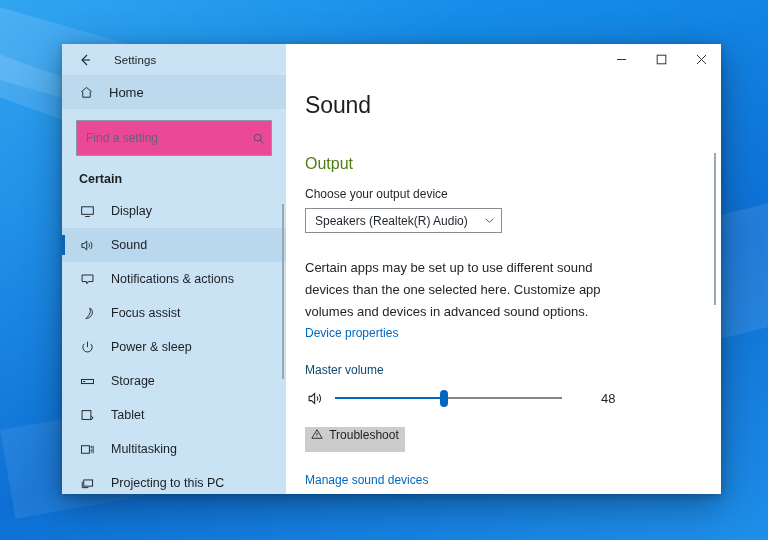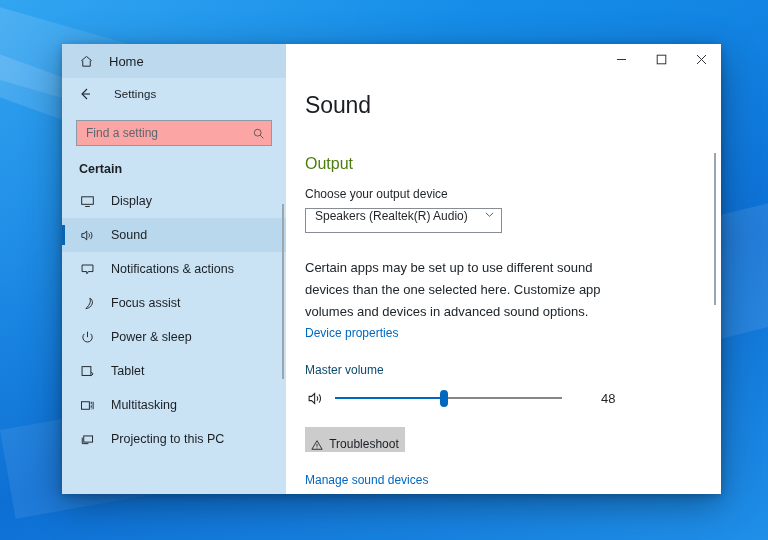--- a/index.html
+++ b/index.html
@@ -77,22 +77,22 @@
     background: #bcd9ee;
     display: flex;
     align-items: center;
     padding-left: 16px;
     gap: 14px;
   }
   #home-row .nav-label { font-size: 13px; color: #1b1f23; }
 
   .search-wrap { padding: 11px 14px 0 14px; }
   #search-box {
-    height: 26px;
-    background: #fca5a5;
+    height: 36px;
+    background: #ec4899;
     border: 1px solid #8a9aa6;
     display: flex;
     align-items: center;
     padding: 0 6px 0 9px;
   }
   #search-input {
     flex: 1;
     border: none;
     outline: none;
     font-family: "Liberation Sans", sans-serif;
@@ -187,21 +187,21 @@
     color: #1f2428;
     margin-top: 14px;
   }
   .combo {
     margin-top: 7px;
     width: 197px;
     height: 25px;
     border: 1px solid #878d93;
     background: #ffffff;
     display: flex;
-    align-items: flex-start;
+    align-items: center;
     padding: 0 6px 0 9px;
     cursor: default;
   }
   .combo-value { flex: 1; font-size: 12px; color: #1f2428; white-space: nowrap; }
   .chev { color: #4b5257; display: flex; align-items: center; }
 
   .desc {
     margin-top: 24px;
     width: 318px;
     font-size: 13px;
@@ -263,21 +263,21 @@
     color: #1f2428;
   }
 
   #troubleshoot-btn {
     margin-top: 19px;
     height: 25px;
     width: 100px;
     background: #cccccc;
     border: 1px solid #cccccc;
     display: flex;
-    align-items: flex-end;
+    align-items: flex-start;
     justify-content: center;
     gap: 6px;
     font-size: 12px;
     color: #1b1f23;
     cursor: default;
     font-family: "Liberation Sans", sans-serif;
   }
   .warn-icon { display: flex; align-items: center; color: #1b1f23; }
 
   #right-scrollbar-track {
@@ -303,38 +303,38 @@
 <div id="desktop">
   <div class="ray ray-a"></div>
   <div class="ray ray-b"></div>
   <div class="ray ray-c"></div>
   <div class="ray ray-d"></div>
 
   <div id="settings-window">
 
     <div id="left-pane">
 
+      <div id="titlebar-left">
+        <div class="back-arrow">
+          <svg width="16" height="16" viewBox="0 0 16 16" fill="none">
+            <path d="M10 3 L5 8 L10 13" stroke="#20262c" stroke-width="1.1" fill="none"></path>
+            <path d="M5 8 H13" stroke="#20262c" stroke-width="1.1"></path>
+          </svg>
+        </div>
+        <div class="win-title">Settings</div>
+      </div>
+
       <div id="home-row">
         <div class="nav-icon">
           <svg width="15" height="15" viewBox="0 0 16 16" fill="none">
             <path d="M2.5 7.2 L8 2.6 L13.5 7.2" stroke="#1c2226" stroke-width="1" fill="none"></path>
             <path d="M4 7 V13 H12 V7" stroke="#1c2226" stroke-width="1" fill="none"></path>
           </svg>
         </div>
         <div class="nav-label">Home</div>
-      </div>
-
-      <div id="titlebar-left">
-        <div class="back-arrow">
-          <svg width="16" height="16" viewBox="0 0 16 16" fill="none">
-            <path d="M10 3 L5 8 L10 13" stroke="#20262c" stroke-width="1.1" fill="none"></path>
-            <path d="M5 8 H13" stroke="#20262c" stroke-width="1.1"></path>
-          </svg>
-        </div>
-        <div class="win-title">Settings</div>
       </div>
 
       <div class="search-wrap">
         <div id="search-box">
           <input id="search-input" type="text" placeholder="Find a setting" style="">
           <span class="search-icon">
             <svg width="13" height="13" viewBox="0 0 16 16" fill="none">
               <circle cx="7" cy="7" r="4.2" stroke="#40484f" stroke-width="1"></circle>
               <path d="M10.2 10.2 L14 14" stroke="#40484f" stroke-width="1"></path>
             </svg>
@@ -388,20 +388,29 @@
         <div class="nav-item">
           <span class="nav-icon">
             <svg width="15" height="15" viewBox="0 0 16 16" fill="none">
               <path d="M4.6 4.1 A5 5 0 1 0 11.4 4.1" stroke="#1c2226" stroke-width="1" fill="none"></path>
               <path d="M8 1.8 V7.6" stroke="#1c2226" stroke-width="1"></path>
             </svg>
           </span>
           <span class="nav-label">Power &amp; sleep</span>
         </div>
 
+        <div class="nav-item">
+          <span class="nav-icon">
+            <svg width="15" height="15" viewBox="0 0 16 16" fill="none">
+              <rect x="1.6" y="5.8" width="12.8" height="4.4" stroke="#1c2226" stroke-width="1"></rect>
+              <path d="M3.2 8 H5.6" stroke="#1c2226" stroke-width="1"></path>
+            </svg>
+          </span>
+          <span class="nav-label">Storage</span>
+        </div>
 
         <div class="nav-item">
           <span class="nav-icon">
             <svg width="15" height="15" viewBox="0 0 16 16" fill="none">
               <rect x="2.2" y="2.8" width="9.4" height="9.4" stroke="#1c2226" stroke-width="1"></rect>
               <path d="M11.6 8.2 L14 10.6 L11.6 12.6" stroke="#1c2226" stroke-width="1" fill="none"></path>
             </svg>
           </span>
           <span class="nav-label">Tablet</span>
         </div>

